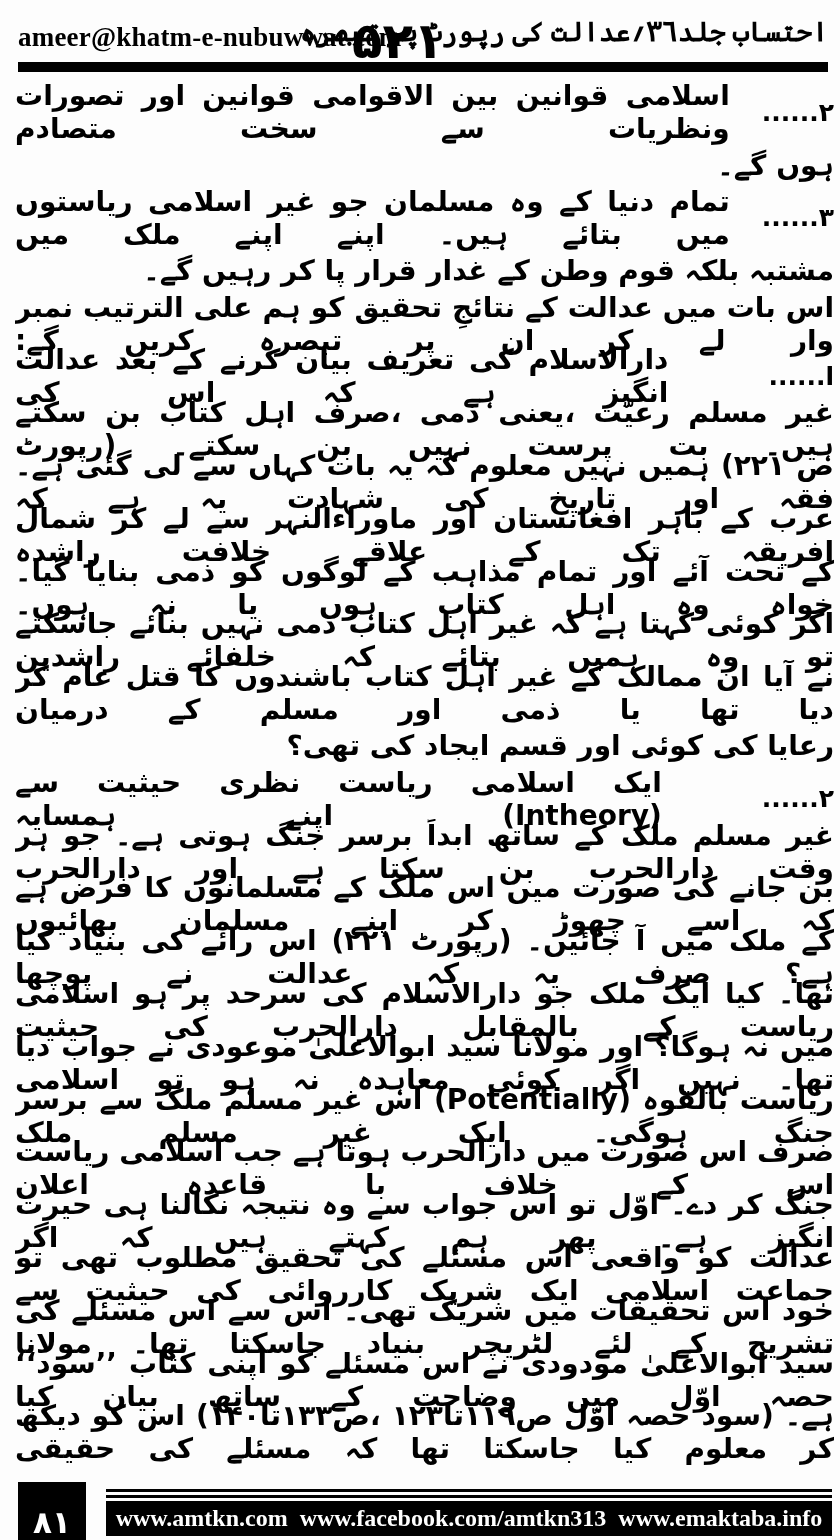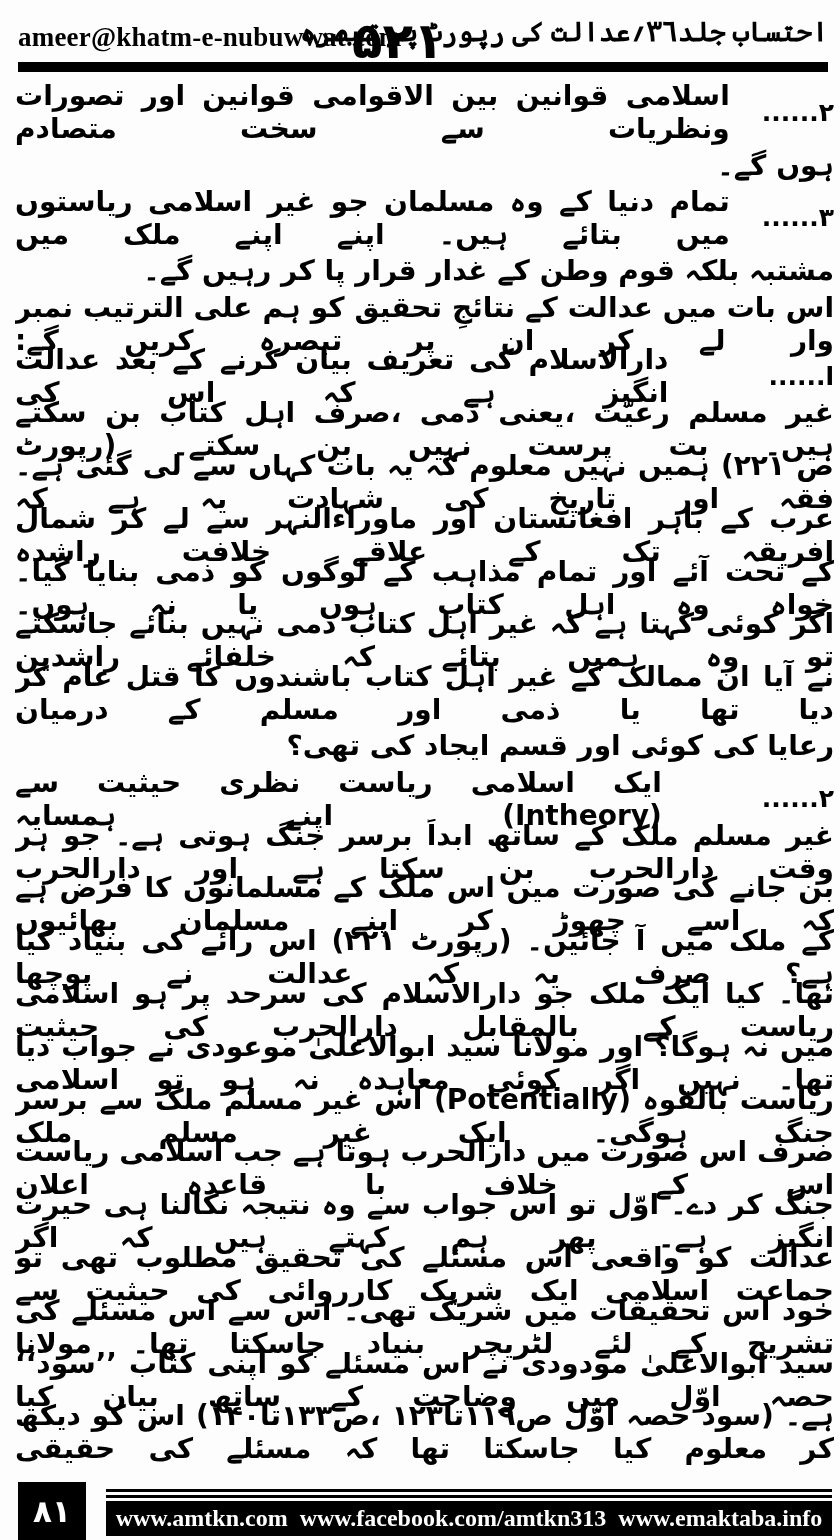--- a/index.html
+++ b/index.html
@@ -72,21 +72,21 @@
     text-align-last:justify;
   }
   .line .line-text.start{
     text-align:right; 
   }
 
   
   .footer-pagebox{
     position:absolute;left:18px;bottom:0;width:68px;height:58px;
     background:#000;
-    display:flex;align-items:center;justify-content:center;
+    display:flex;align-items:flex-end;justify-content:center;
   }
   .footer-pagebox .num{
     color:#fff;font-size:31px;font-weight:bold;direction:rtl;
   }
   .footer-right{
     position:absolute;left:106px;right:8px;bottom:4px;
   }
   .footer-rule{height:3px;background:#000;margin-bottom:3px;}
   .footer-bar{
     height:35px;background:#000;margin-top:1px;

